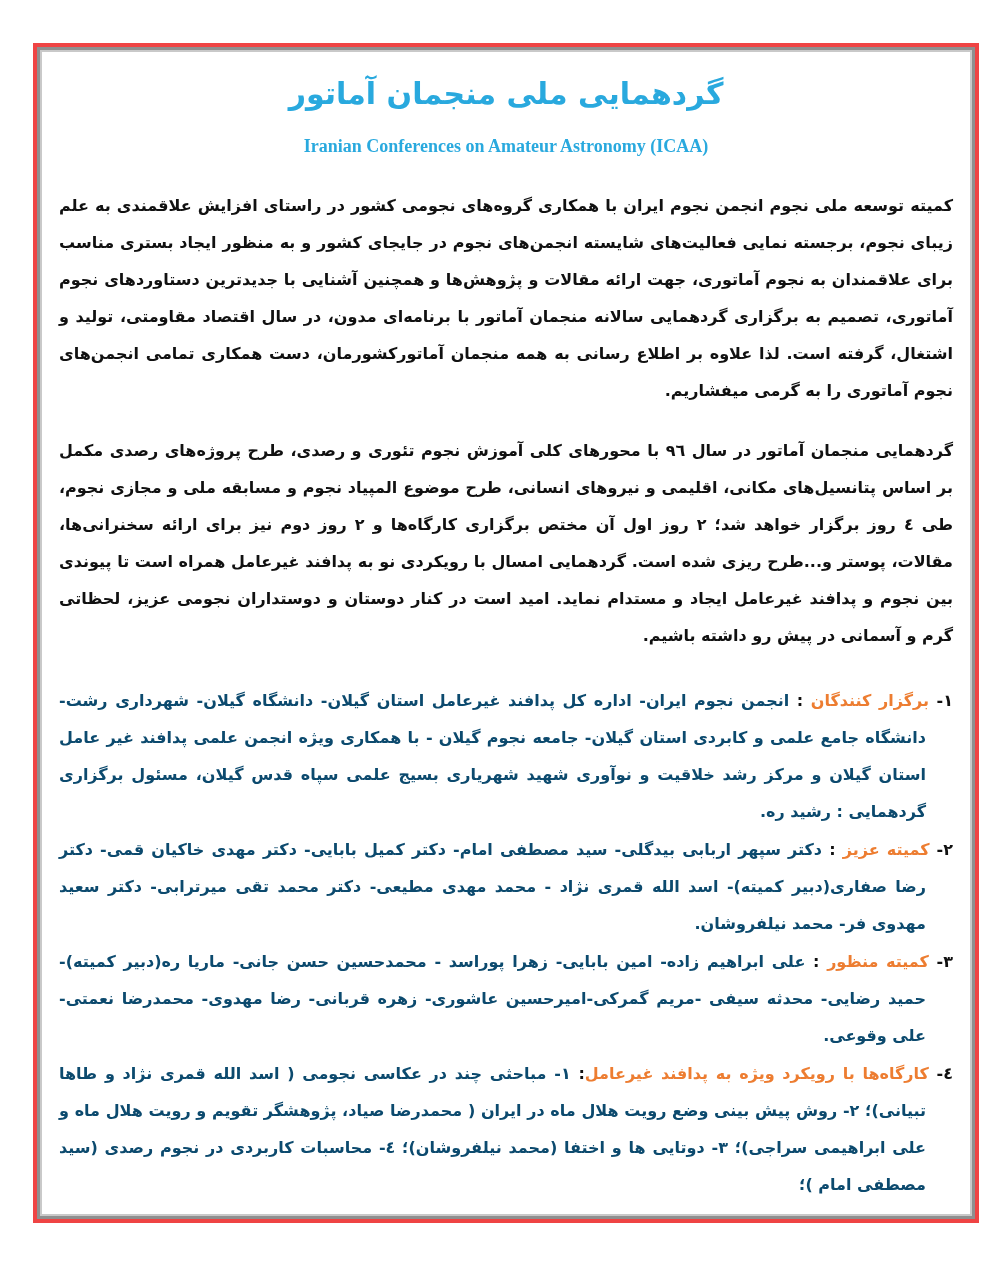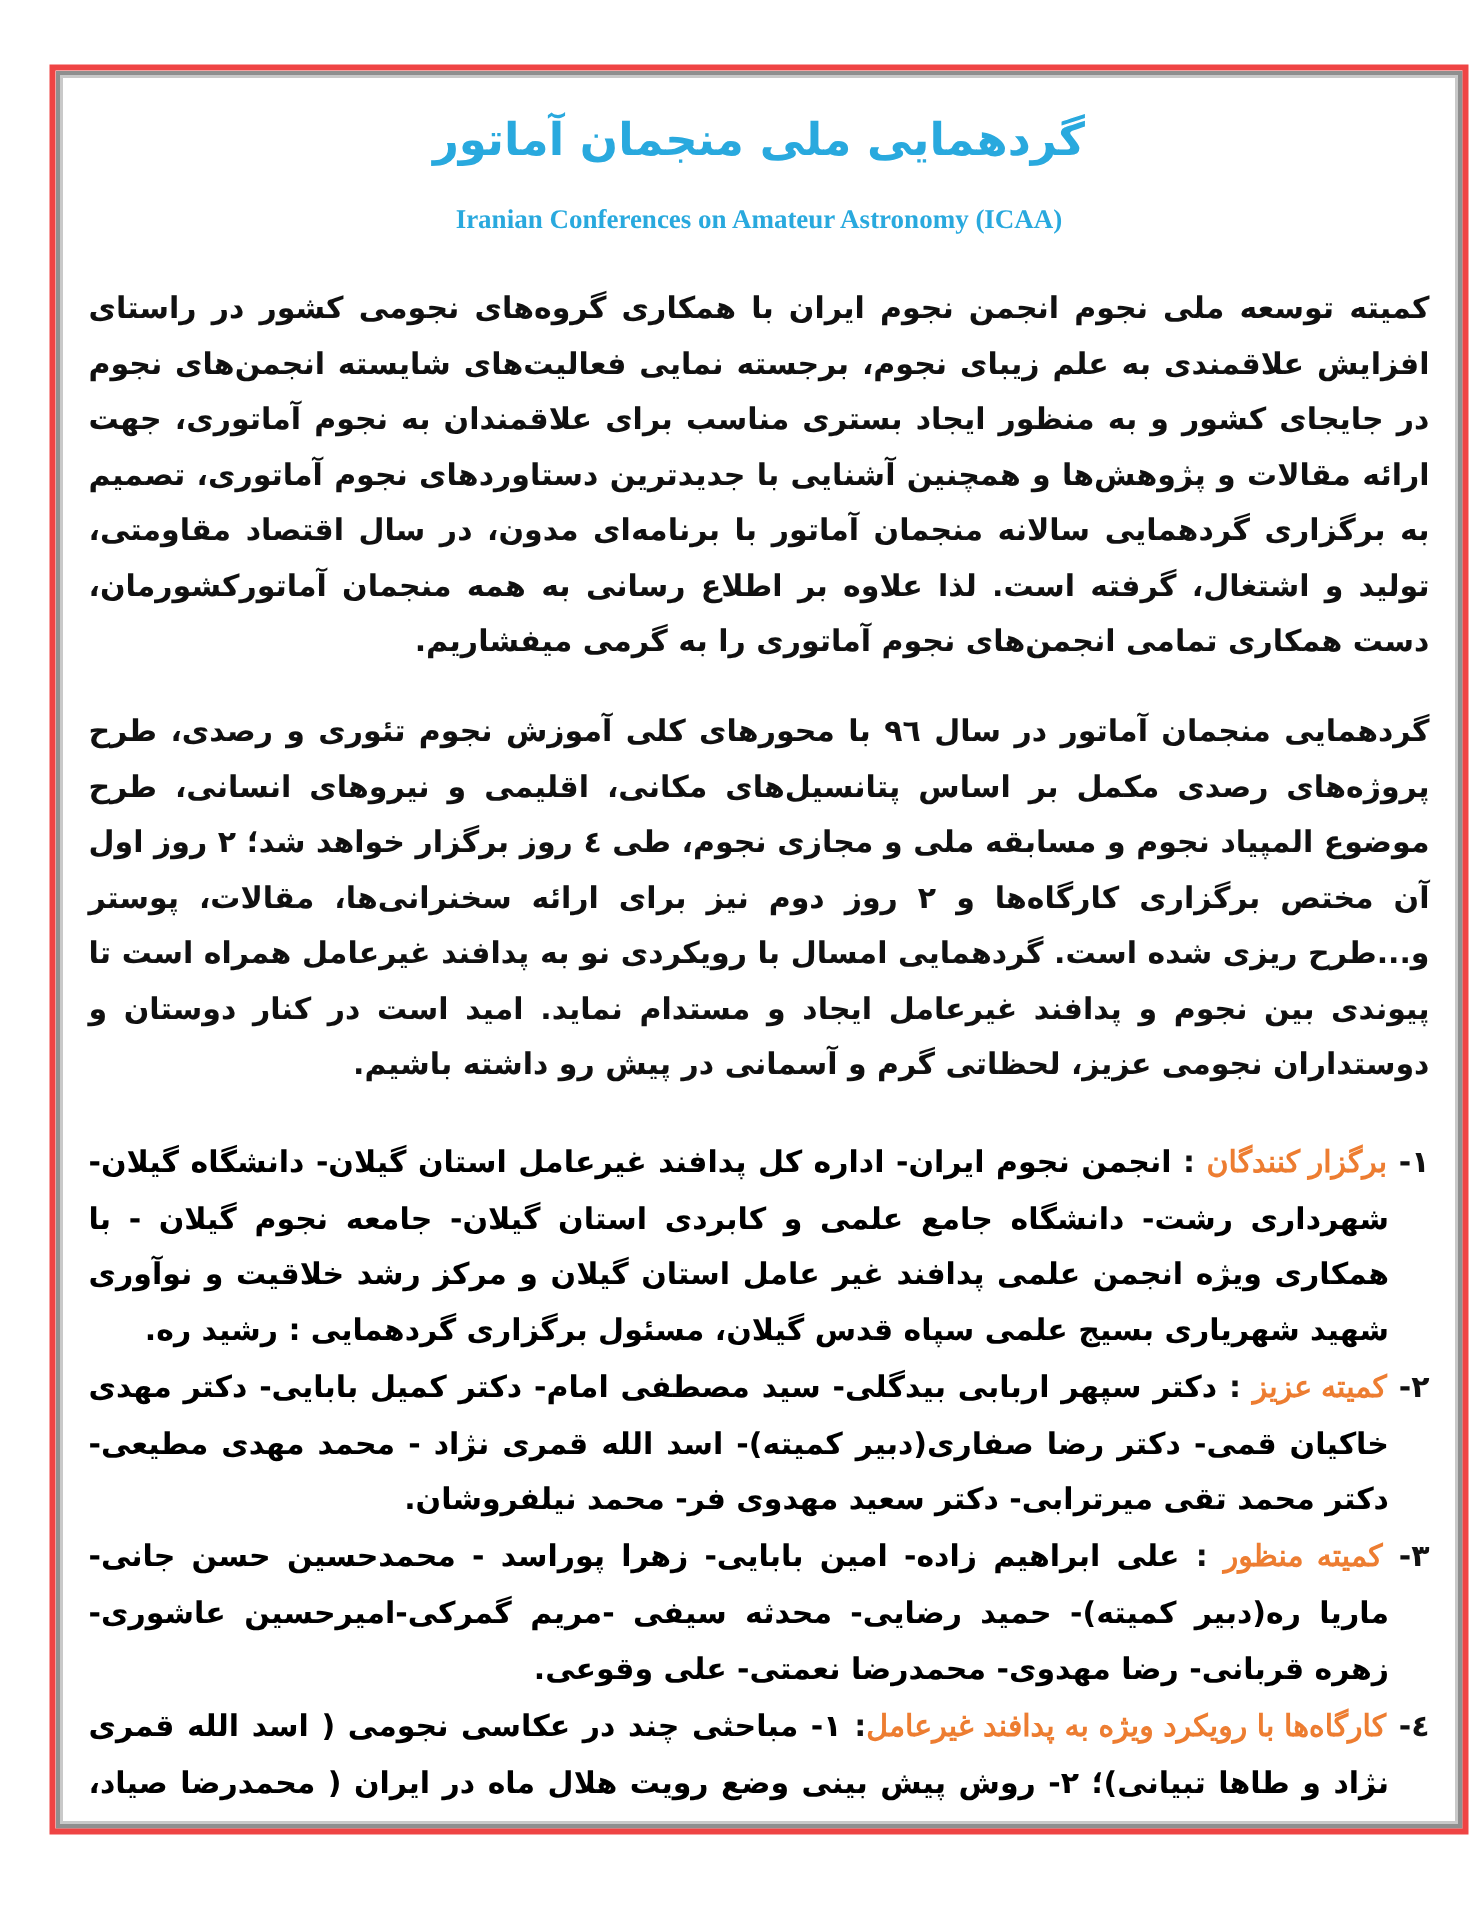--- a/index.html
+++ b/index.html
@@ -40,38 +40,38 @@
     font-weight: bold;
     font-size: 18px;
     line-height: 36px;
     margin-top: 12px;
     color: var(--title-color, #29a9de);
   }
 
   .body-text {
     color: #111111;
     font-weight: bold;
-    font-size: 20px;
+    font-size: 16px;
     line-height: 37px;
     text-align: justify;
   }
 
   .para { margin-top: 23px; }
   .para:first-of-type { margin-top: 24px; }
 
   .items { margin-top: 28px; }
   .item {
     padding-right: 27px;
     text-indent: -27px;
     margin-top: 1px;
   }
   .item-number { color: #111111; }
-  .item-label { color: var(--label-color, #ed7d31); font-family: Liberation Serif, serif; }
+  .item-label { color: var(--label-color, #ed7d31); }
   .item-sep { color: #111111; white-space: pre; }
-  .item-text { color: #000000; }
+  .item-text { color: #0c4a6e; }
 </style>
 </head>
 <body>
 
 <div class="page-frame">
   <div class="doc">
 
     <div class="title-fa line1">گردهمایی ملی منجمان آماتور</div>
 
 

